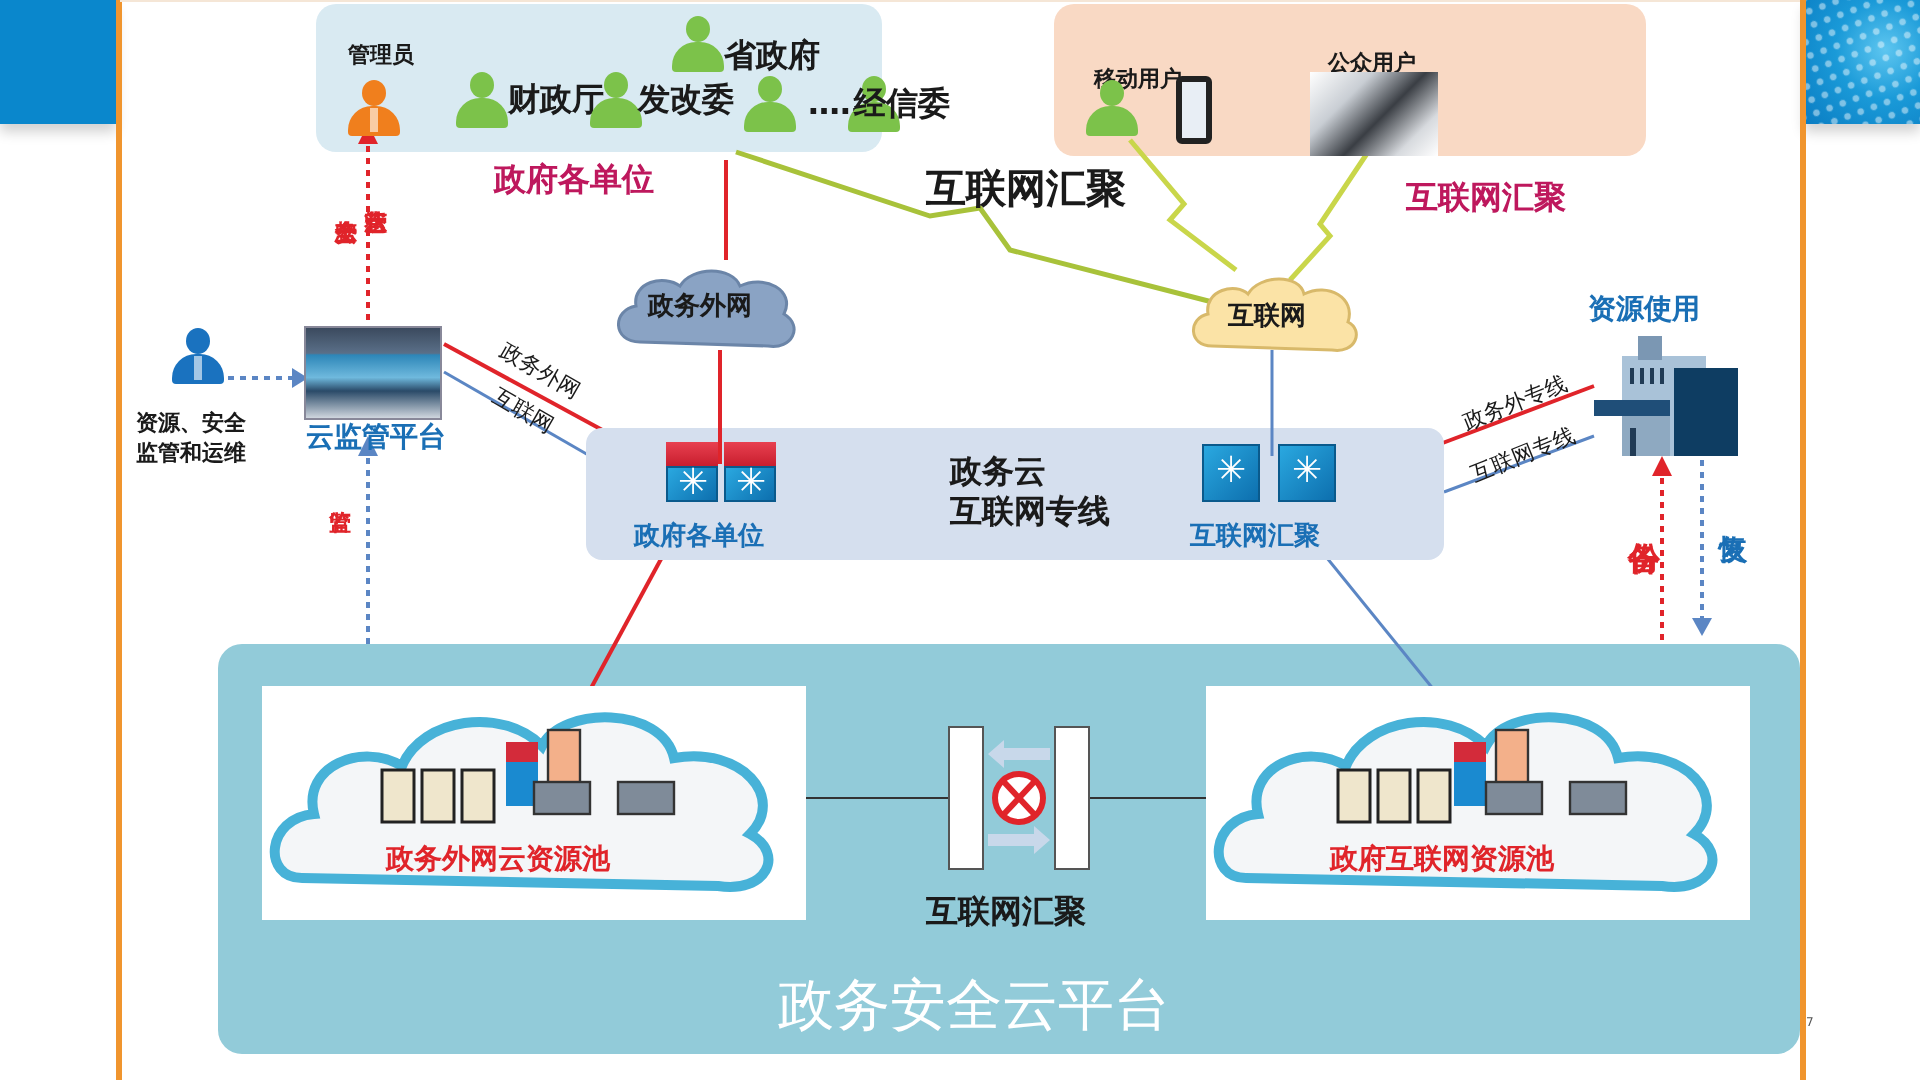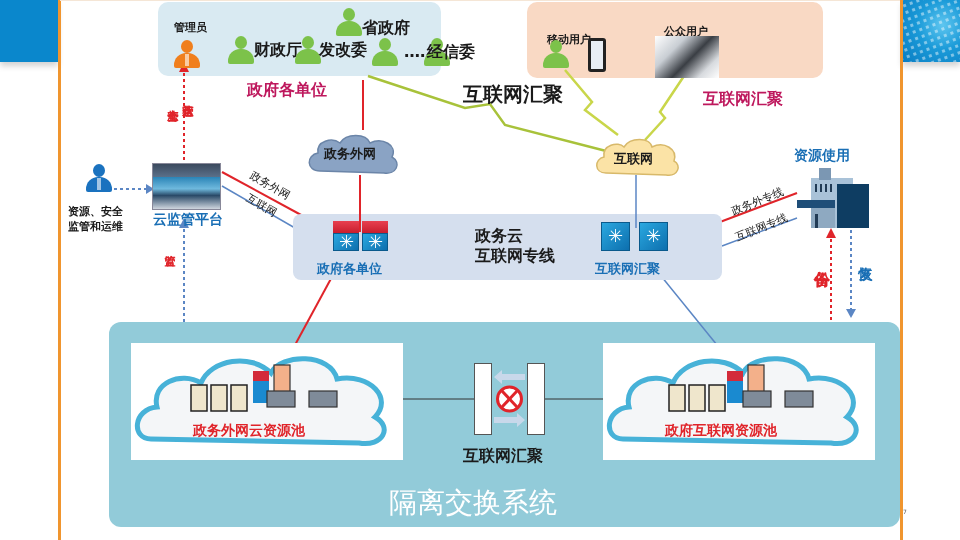--- a/index.html
+++ b/index.html
@@ -273,15 +273,15 @@
 <div class="abs isolation-bar" style="left:527px;top:363px;width:18px;height:72px"></div>
 <svg class="abs" style="left:492px;top:368px" width="35" height="62">
   <polygon points="2,9 10,2 10,6 33,6 33,12 10,12 10,16" fill="#c8d8ea"></polygon>
   <polygon points="33,52 25,45 25,49 2,49 2,55 25,55 25,59" fill="#c8d8ea"></polygon>
   <circle cx="17.5" cy="31" r="12" fill="#ffffff" stroke="#e0242a" stroke-width="3"></circle>
   <line x1="10" y1="23" x2="25" y2="39" stroke="#e0242a" stroke-width="3"></line>
   <line x1="25" y1="23" x2="10" y2="39" stroke="#e0242a" stroke-width="3"></line>
 </svg>
 <div class="lbl s12 dark" style="left:463px;top:448px">互联网汇聚</div>
 
-<div class="lbl s28 white" style="left:389px;top:489px">隔离交换系统</div>
+<div class="lbl s28 white" style="left:389px;top:489px">政务安全云平台</div>
 
 <div class="lbl" style="left:903px;top:509px;font-size:6px;color:#555;font-weight:normal">7</div>
 
 </body></html>

